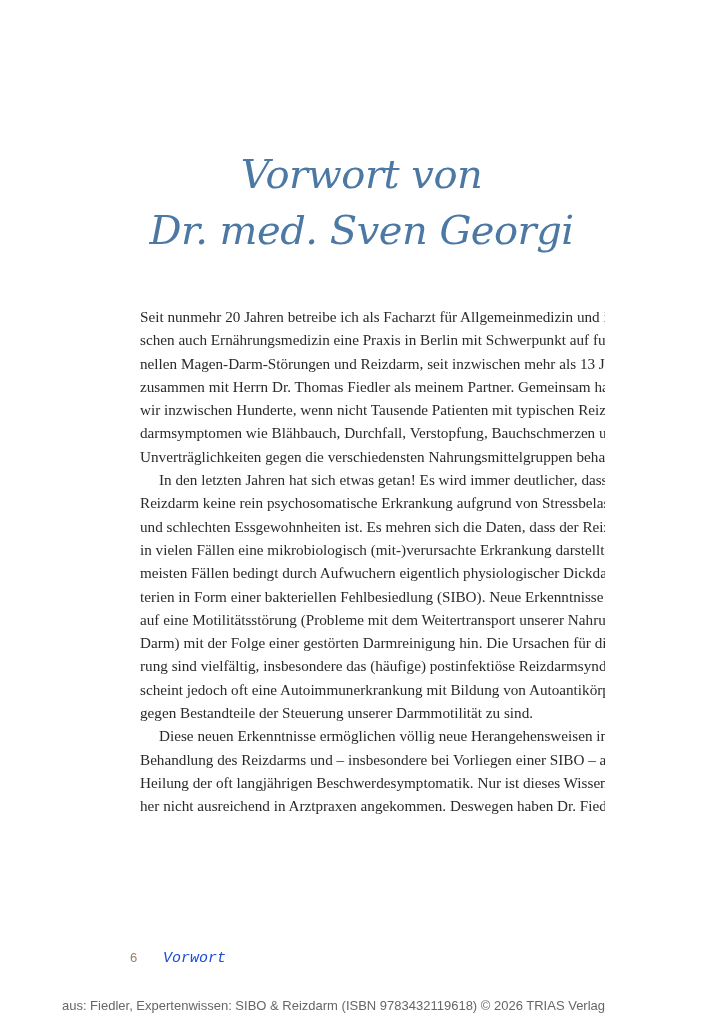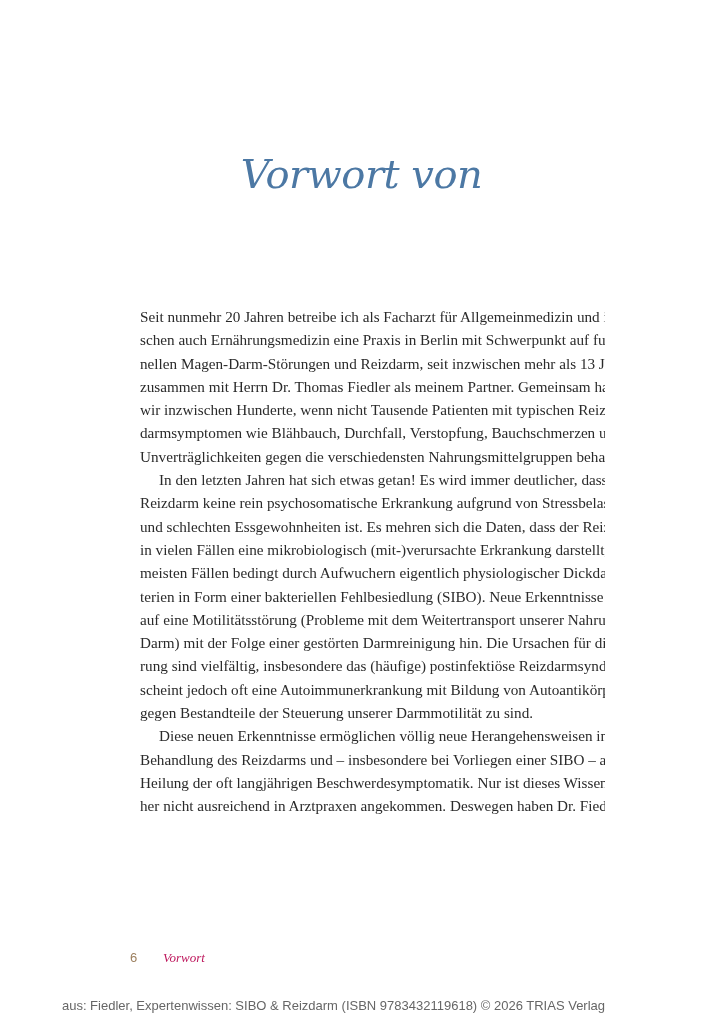--- a/index.html
+++ b/index.html
@@ -29,38 +29,39 @@
   }
   .body .line.last { text-align-last:left; }
   .body .line.indent { padding-left:19px; }
   .footer-num {
     position:absolute; left:130px; top:950px;
     font-family:"Liberation Sans", sans-serif;
     font-size:13px; color:#9c7f5e;
   }
   .footer-sec {
     position:absolute; left:163px; top:950px;
-    font-family:Liberation Serif, serif;
+    font-family:Liberation Mono, monospace;
     font-style:italic;
-    font-size:13px; color:#be185d;
+    font-size:15px; color:#1d4ed8;
   }
   .credit {
     position:absolute; left:0; width:667px; top:998px;
     text-align:center;
     font-family:"Liberation Sans", sans-serif;
     font-size:13px; color:#666666;
   }
 </style>
 </head>
 <body>
 
 <div class="page">
 
   <h1 class="title" style="margin:0;font-weight:normal;">
     <div>Vorwort von</div>
+    <div>Dr. med. Sven Georgi</div>
   </h1>
 
   <div class="body">
 
     <div>
       <span class="line">Seit nunmehr 20 Jahren betreibe ich als Facharzt für Allgemeinmedizin und inzwi-</span>
       <span class="line">schen auch Ernährungsmedizin eine Praxis in Berlin mit Schwerpunkt auf funktio-</span>
       <span class="line">nellen Magen-Darm-Störungen und Reizdarm, seit inzwischen mehr als 13 Jahren</span>
       <span class="line">zusammen mit Herrn Dr. Thomas Fiedler als meinem Partner. Gemeinsam haben</span>
       <span class="line">wir inzwischen Hunderte, wenn nicht Tausende Patienten mit typischen Reiz-</span>

